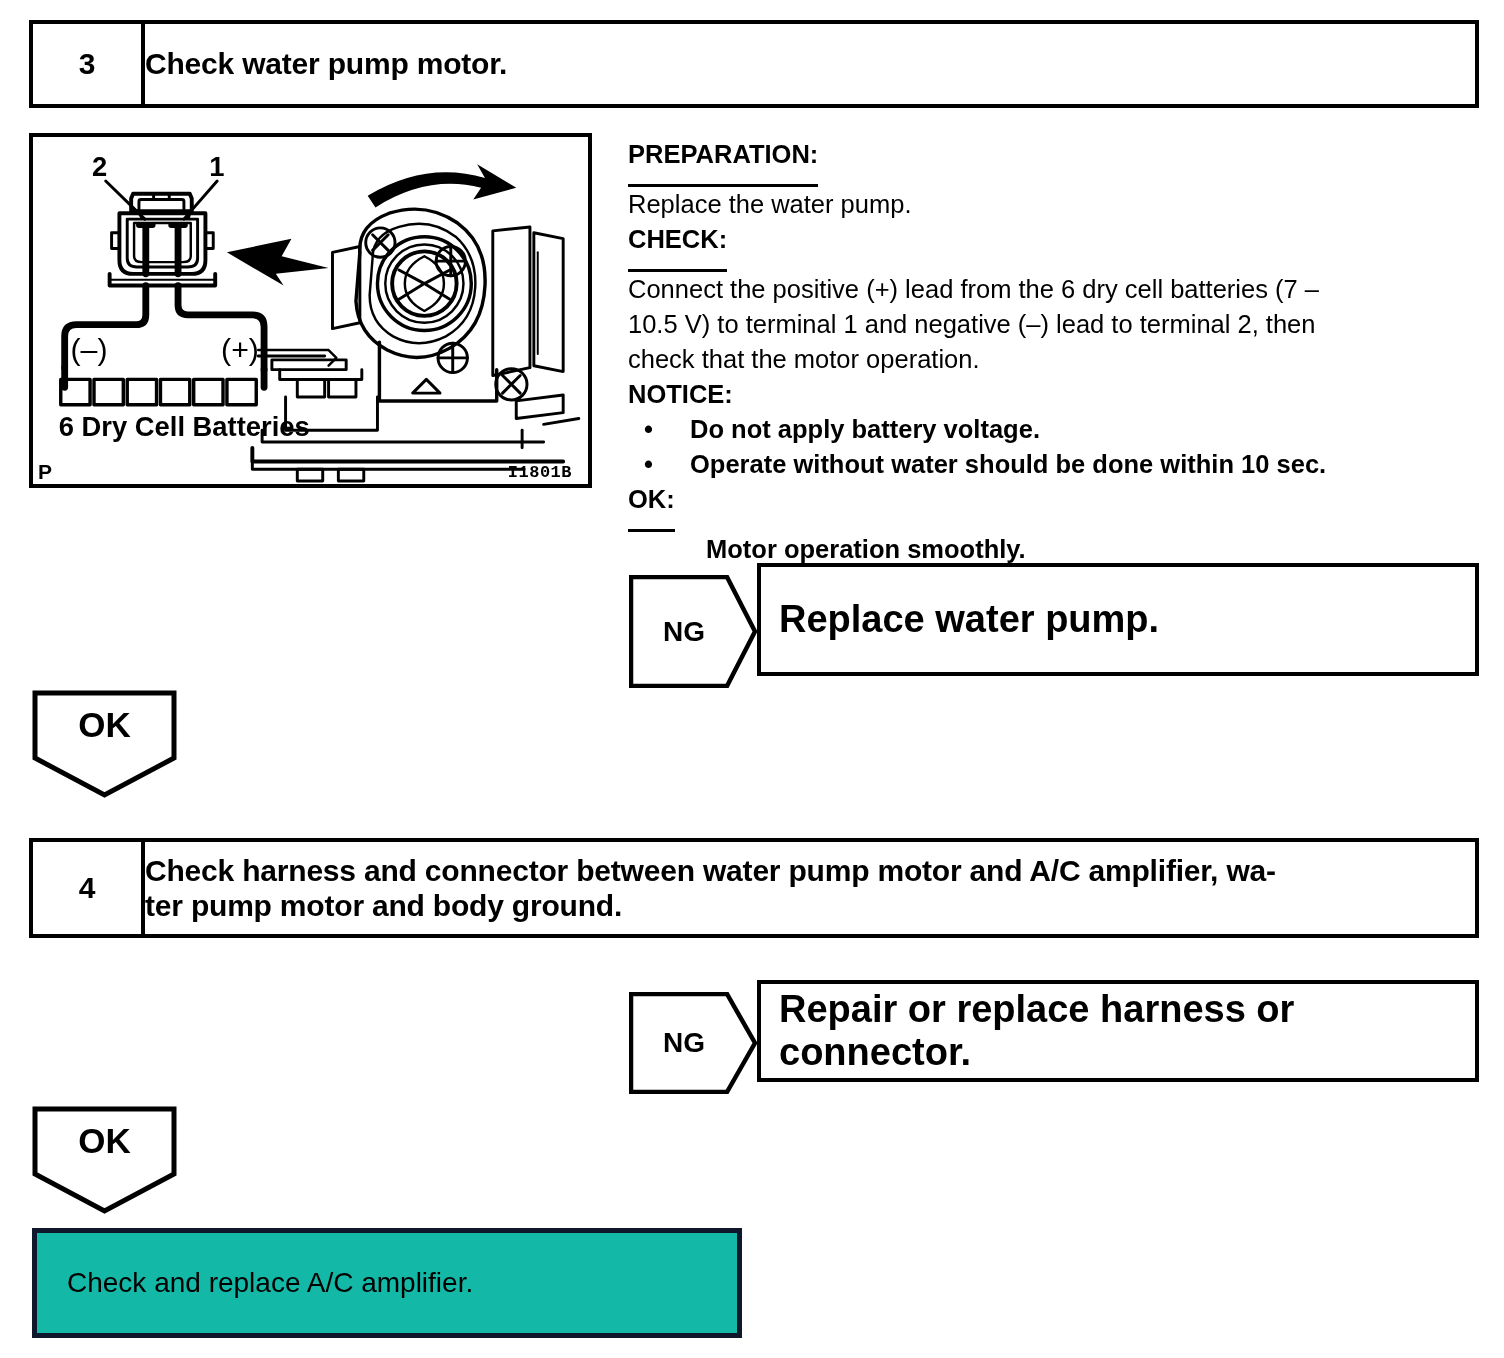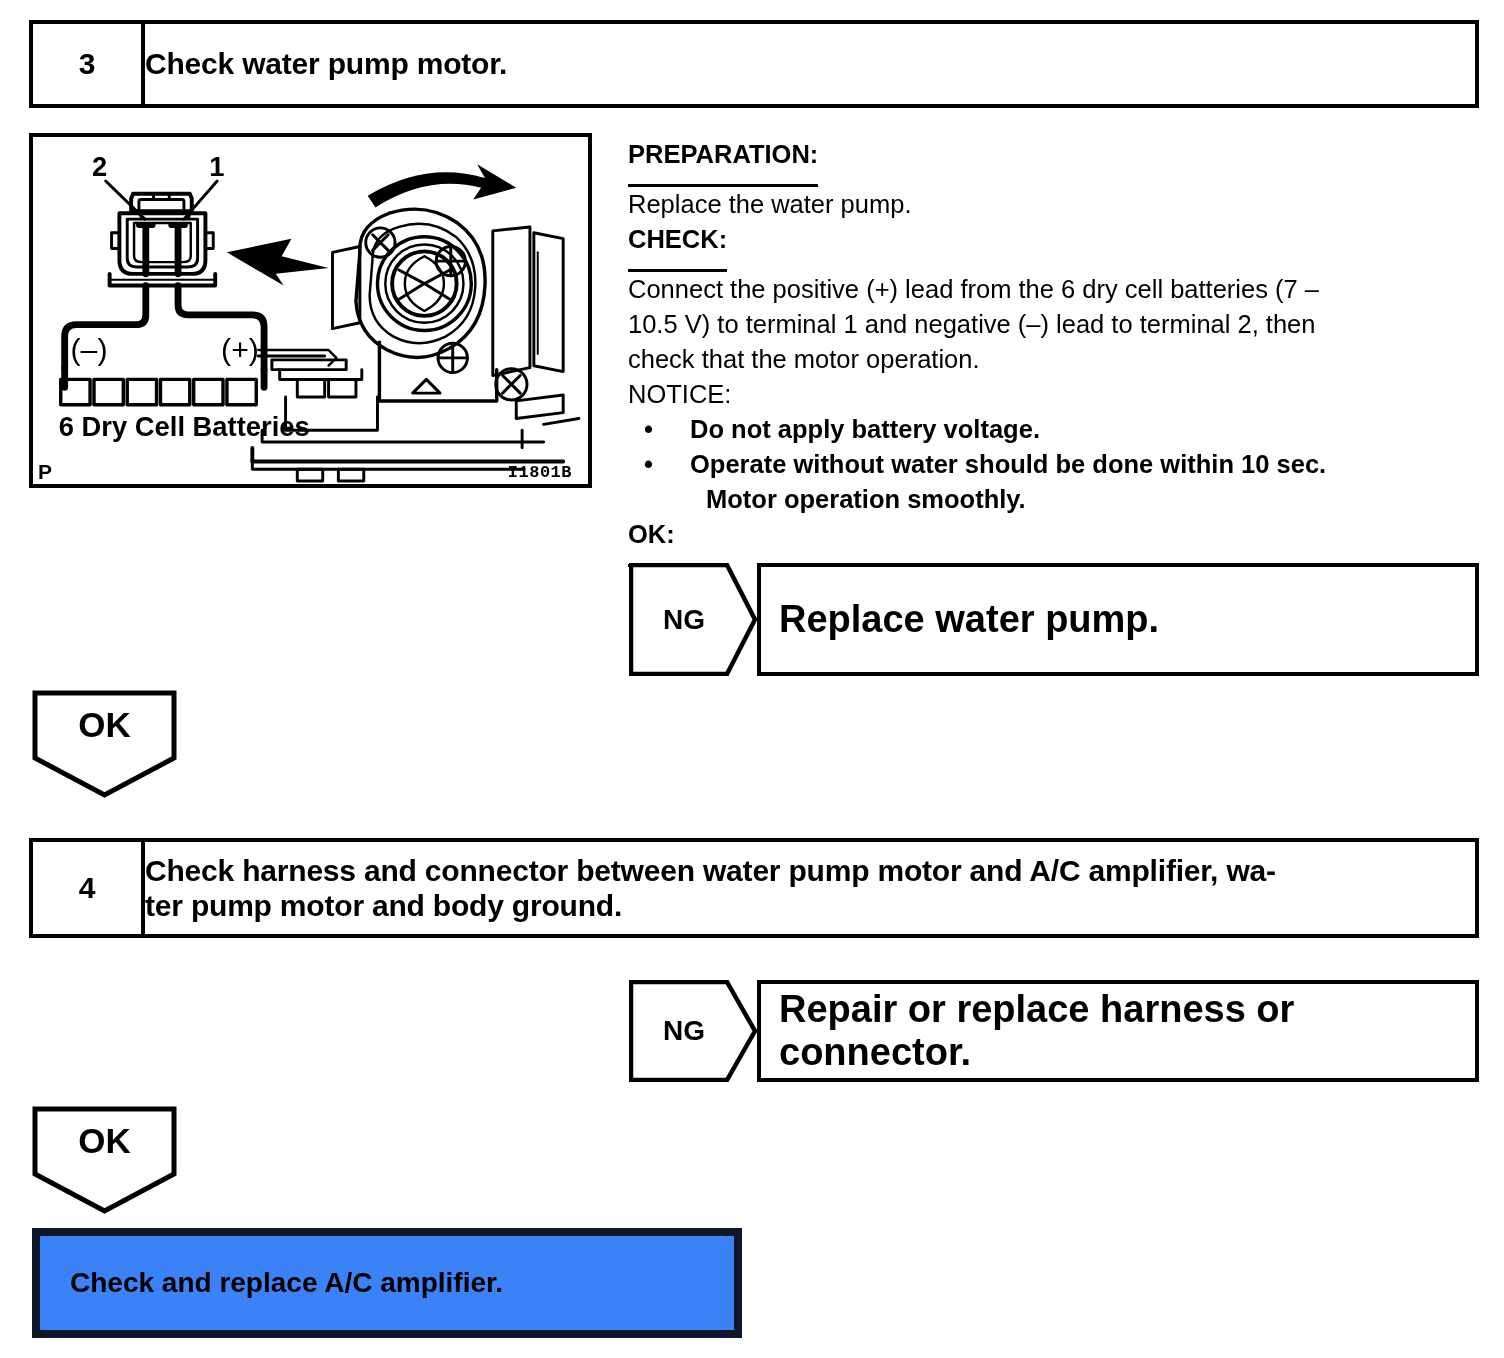--- a/index.html
+++ b/index.html
@@ -88,21 +88,21 @@
     font-weight: bold;
     display: inline-block;
     border-bottom: 3px solid #000;
     padding-bottom: 15px;
     line-height: 30px;
   }
   .proc .body {
     font-weight: normal;
   }
   .proc .strong {
-    font-weight: normal;
+    font-weight: bold;
   }
   .proc .row { display: block; }
   .bullet-row {
     display: flex;
     font-weight: bold;
   }
   .bullet-dot {
     width: 62px;
     flex: 0 0 62px;
     text-align: left;
@@ -118,20 +118,21 @@
   .ng-group {
     position: absolute;
     display: flex;
     align-items: stretch;
   }
   .ng-tag {
     position: relative;
     width: 128px;
     flex: 0 0 128px;
     height: 100%;
+    margin-top: 12px;
   }
   .ng-tag .lbl {
     position: absolute;
     left: 0; right: 0; top: 0; bottom: 0;
     display: flex;
     align-items: center;
     justify-content: center;
     font-weight: bold;
     font-size: 28px;
     padding-right: 18px;
@@ -170,28 +171,28 @@
     display: flex;
     align-items: center;
     justify-content: center;
     font-weight: bold;
     font-size: 35px;
   }
 
   
   .final-box {
     position: absolute;
-    border: 8px solid #0f172a;
+    border: 5px solid #0f172a;
     box-sizing: border-box;
     display: flex;
     align-items: center;
     padding-left: 30px;
-    font-weight: bold;
+    font-weight: normal;
     font-size: 28px;
-    background: #3b82f6;
+    background: #14b8a6;
   }
 </style>
 </head>
 <body>
 
 <div id="page">
 
   <div class="step-box" style="left:29px; top:20px; width:1450px; height:88px;">
     <div class="step-num">3</div>
     <div class="step-title">Check water pump motor.</div>
@@ -332,22 +333,22 @@
 
     <div class="bullet-row">
       <span class="bullet-dot">•</span>
       <span>Do not apply battery voltage.</span>
     </div>
     <div class="bullet-row">
       <span class="bullet-dot">•</span>
       <span>Operate without water should be done within 10 sec.</span>
     </div>
 
+    <div class="row"><span class="hdr">OK:</span></div>
     <div class="row indent-line">Motor operation smoothly.</div>
-    <div class="row"><span class="hdr">OK:</span></div>
   </div>
 
   <div class="ng-group" style="left:629px; top:563px; width:850px; height:113px;">
     <div class="ng-tag">
       <svg viewBox="0 0 128 113" preserveAspectRatio="none">
         <path d="M2 2 L98 2 L126 56.5 L98 111 L2 111 Z" fill="#fff" stroke="#000" stroke-width="4.5" stroke-linejoin="miter"></path>
       </svg>
       <div class="lbl">NG</div>
     </div>
     <div class="ng-body">Replace water pump.</div>

